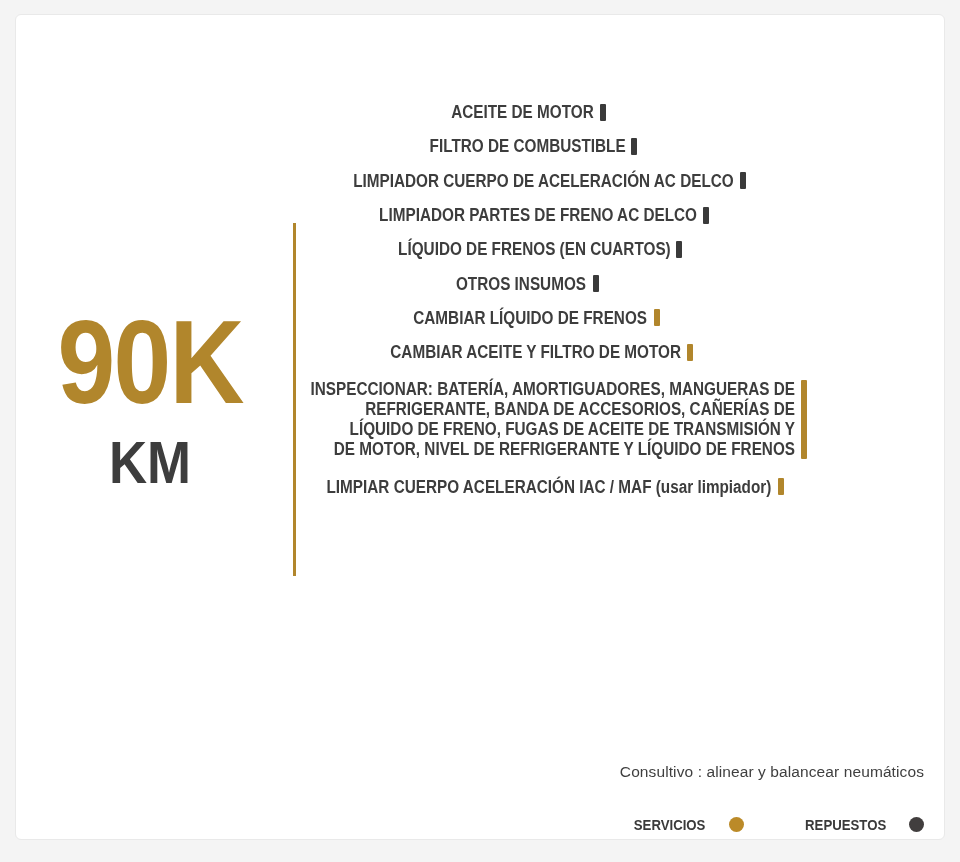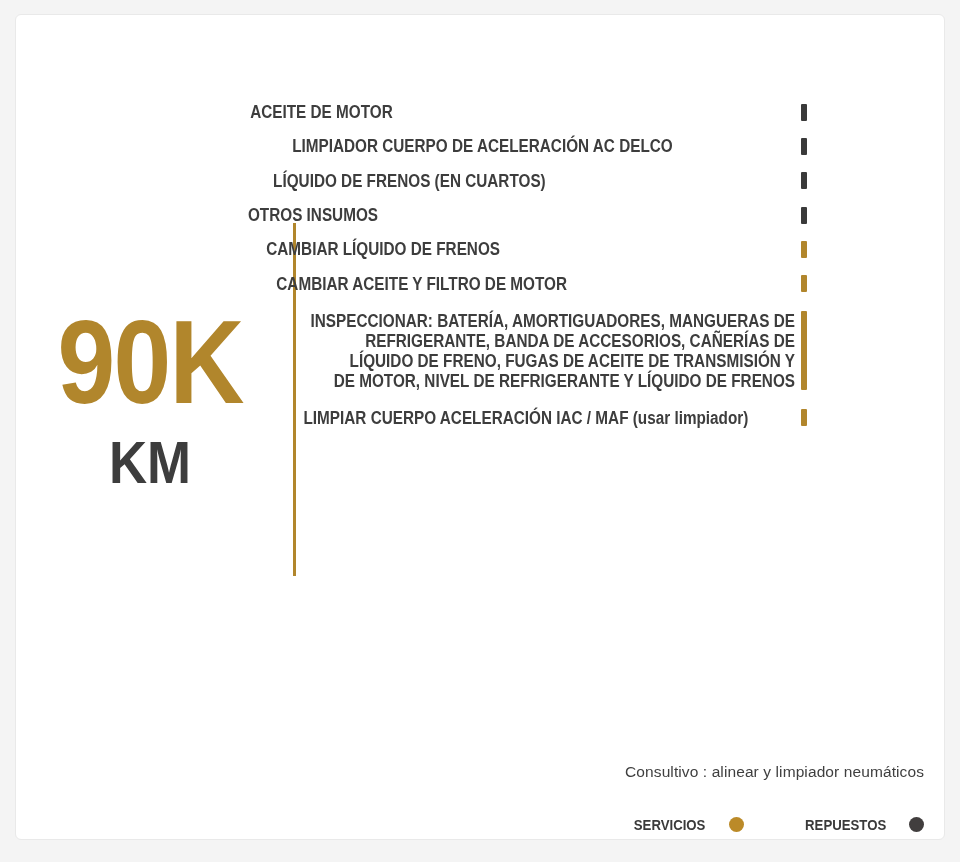--- a/index.html
+++ b/index.html
@@ -30,21 +30,21 @@
     font-size:60px;font-weight:bold;line-height:1;color:var(--text);
     transform:scaleX(0.88);transform-origin:center;
   }
   .divider{
     position:absolute;left:277px;top:208px;width:3px;height:353px;
     background:var(--gold);
   }
   
   .items{position:absolute;top:80px;right:137px;}
   .row{
-    display:flex;align-items:center;justify-content:space-between;gap:6px;
+    display:flex;align-items:center;justify-content:center;gap:6px;
     height:34.3px;
   }
   .row.multiline{height:100px;}
   .label{
     font-weight:bold;font-size:18px;color:var(--text);
     line-height:20px;text-align:right;white-space:pre-line;
     transform:scaleX(0.85);transform-origin:right center;
   }
   .marker{width:6px;height:17px;border-radius:1px;flex:none;}
   .row.multiline .marker{height:79px;}
@@ -77,21 +77,29 @@
   <div class="mileage-unit">KM</div>
 
   <div class="divider"></div>
 
   <div class="items">
       <div class="row">
         <span class="label">ACEITE DE MOTOR</span>
         <span class="marker repuesto"></span>
       </div>
       <div class="row">
+        <span class="label">FILTRO DE COMBUSTIBLE</span>
+        <span class="marker repuesto"></span>
+      </div>
+      <div class="row">
         <span class="label">LIMPIADOR CUERPO DE ACELERACIÓN AC DELCO</span>
+        <span class="marker repuesto"></span>
+      </div>
+      <div class="row">
+        <span class="label">LIMPIADOR PARTES DE FRENO AC DELCO</span>
         <span class="marker repuesto"></span>
       </div>
       <div class="row">
         <span class="label">LÍQUIDO DE FRENOS (EN CUARTOS)</span>
         <span class="marker repuesto"></span>
       </div>
       <div class="row">
         <span class="label">OTROS INSUMOS</span>
         <span class="marker repuesto"></span>
       </div>
@@ -109,21 +117,21 @@
 LÍQUIDO DE FRENO, FUGAS DE ACEITE DE TRANSMISIÓN Y
 DE MOTOR, NIVEL DE REFRIGERANTE Y LÍQUIDO DE FRENOS</span>
         <span class="marker servicio"></span>
       </div>
       <div class="row">
         <span class="label">LIMPIAR CUERPO ACELERACIÓN IAC / MAF (usar limpiador)</span>
         <span class="marker servicio"></span>
       </div>
     </div>
 
-  <div class="advisory">Consultivo : alinear y limpiador neumáticos</div>
+  <div class="advisory">Consultivo : alinear y balancear neumáticos</div>
 
   <div class="legend">
     <div class="legend-item">
       <span class="legend-label">SERVICIOS</span>
       <span class="dot gold"></span>
     </div>
     <div class="legend-item">
       <span class="legend-label">REPUESTOS</span>
       <span class="dot dark"></span>
     </div>

